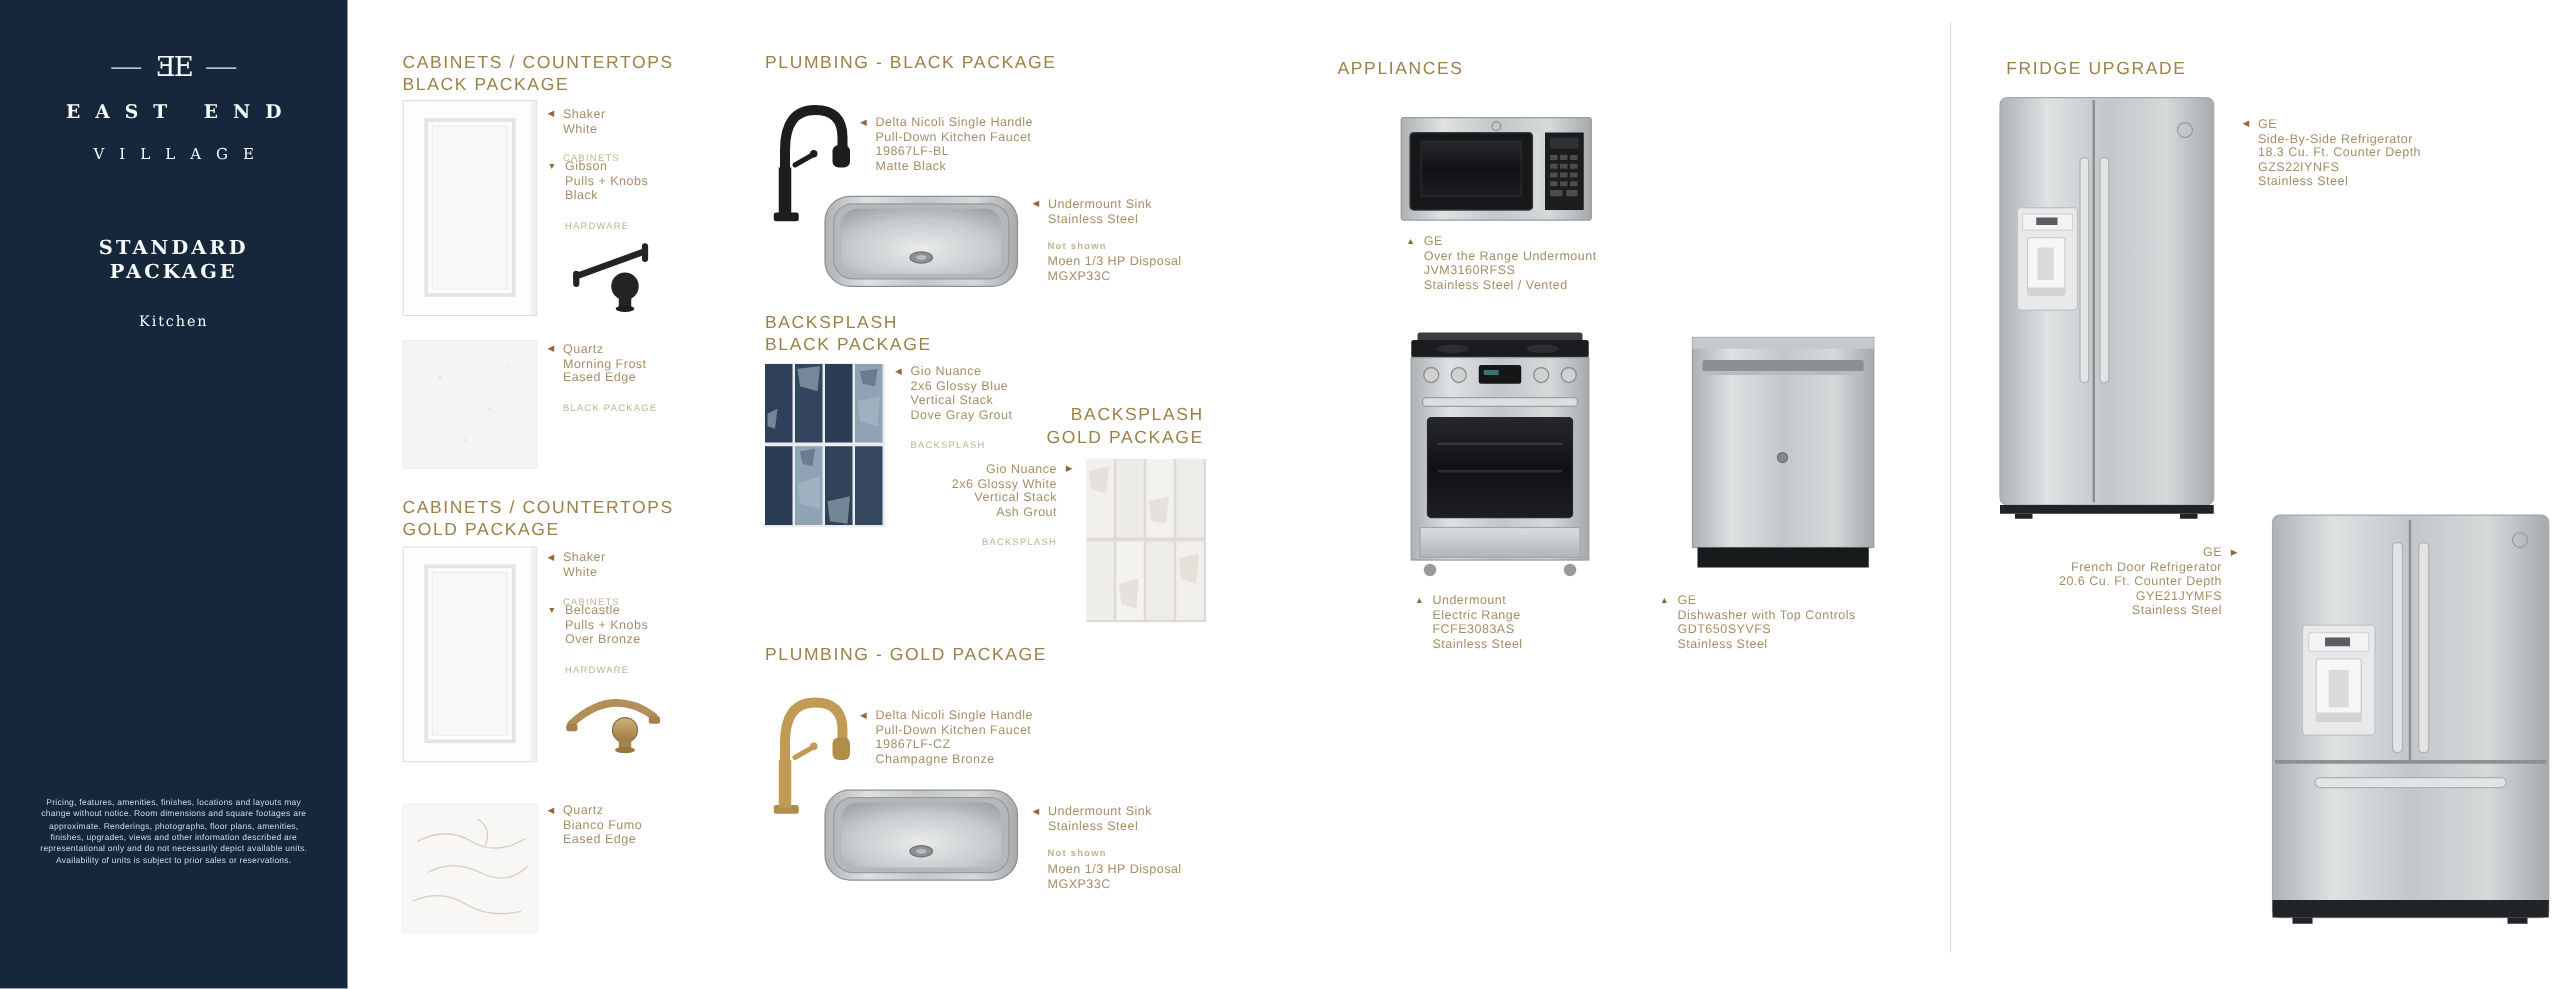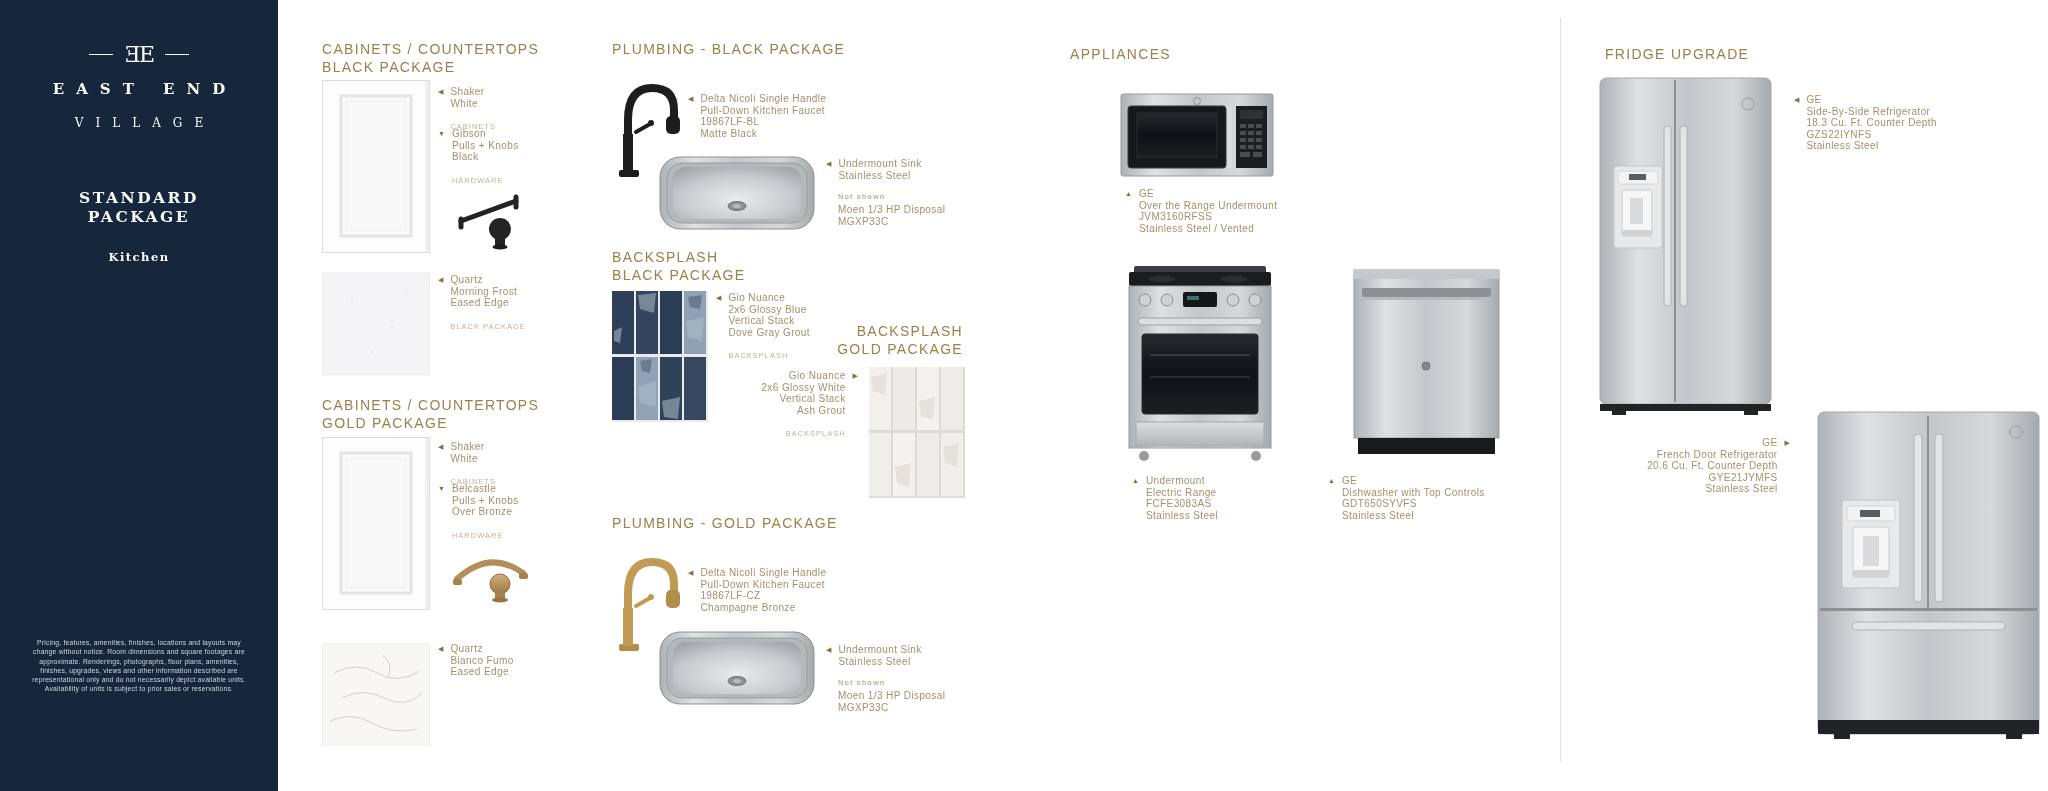--- a/index.html
+++ b/index.html
@@ -21,21 +21,21 @@
   .monogram { font-family:"DejaVu Serif", serif; font-size:22px; letter-spacing:-2px; }
   .brand1 { position:absolute; left:0; top:80px; width:278px;
     font-family:"DejaVu Serif", serif; font-weight:bold; font-size:15px;
     letter-spacing:12px; text-indent:12px; }
   .brand2 { position:absolute; left:0; top:116px; width:278px;
     font-family:"DejaVu Serif", serif; font-size:12px; letter-spacing:12px; text-indent:12px; }
   .sf-title { position:absolute; left:0; top:188px; width:278px;
     font-family:"DejaVu Serif", serif; font-weight:bold; font-size:15.5px;
     letter-spacing:2.5px; line-height:19px; }
   .kitchen { position:absolute; left:0; top:250px; width:278px;
-    font-family:"DejaVu Serif", serif; font-weight:bold; font-size:11.5px; letter-spacing:1.5px; }
+    font-family:"DejaVu Serif", serif; font-weight:normal; font-size:11.5px; letter-spacing:1.5px; }
   .disclaimer { position:absolute; left:28px; top:638px; width:222px;
     font-size:6.8px; line-height:9.3px; color:#cfd8df; text-align:center; letter-spacing:0.2px; }
 
   
   .heading { color:#9D8049; font-weight:normal; font-size:14px; line-height:18px; letter-spacing:1.3px; }
   .heading.right { text-align:right; }
   .item { display:flex; gap:7px; }
   .item .arr { font-size:7px; line-height:12px; color:#8F6B3B; flex:0 0 auto; }
   .itext { font-size:10px; line-height:11.5px; letter-spacing:0.4px; color:#A78E69; }
   .cat { font-size:7.5px; line-height:10px; letter-spacing:1px; color:#C4B190; margin-top:13px; }

